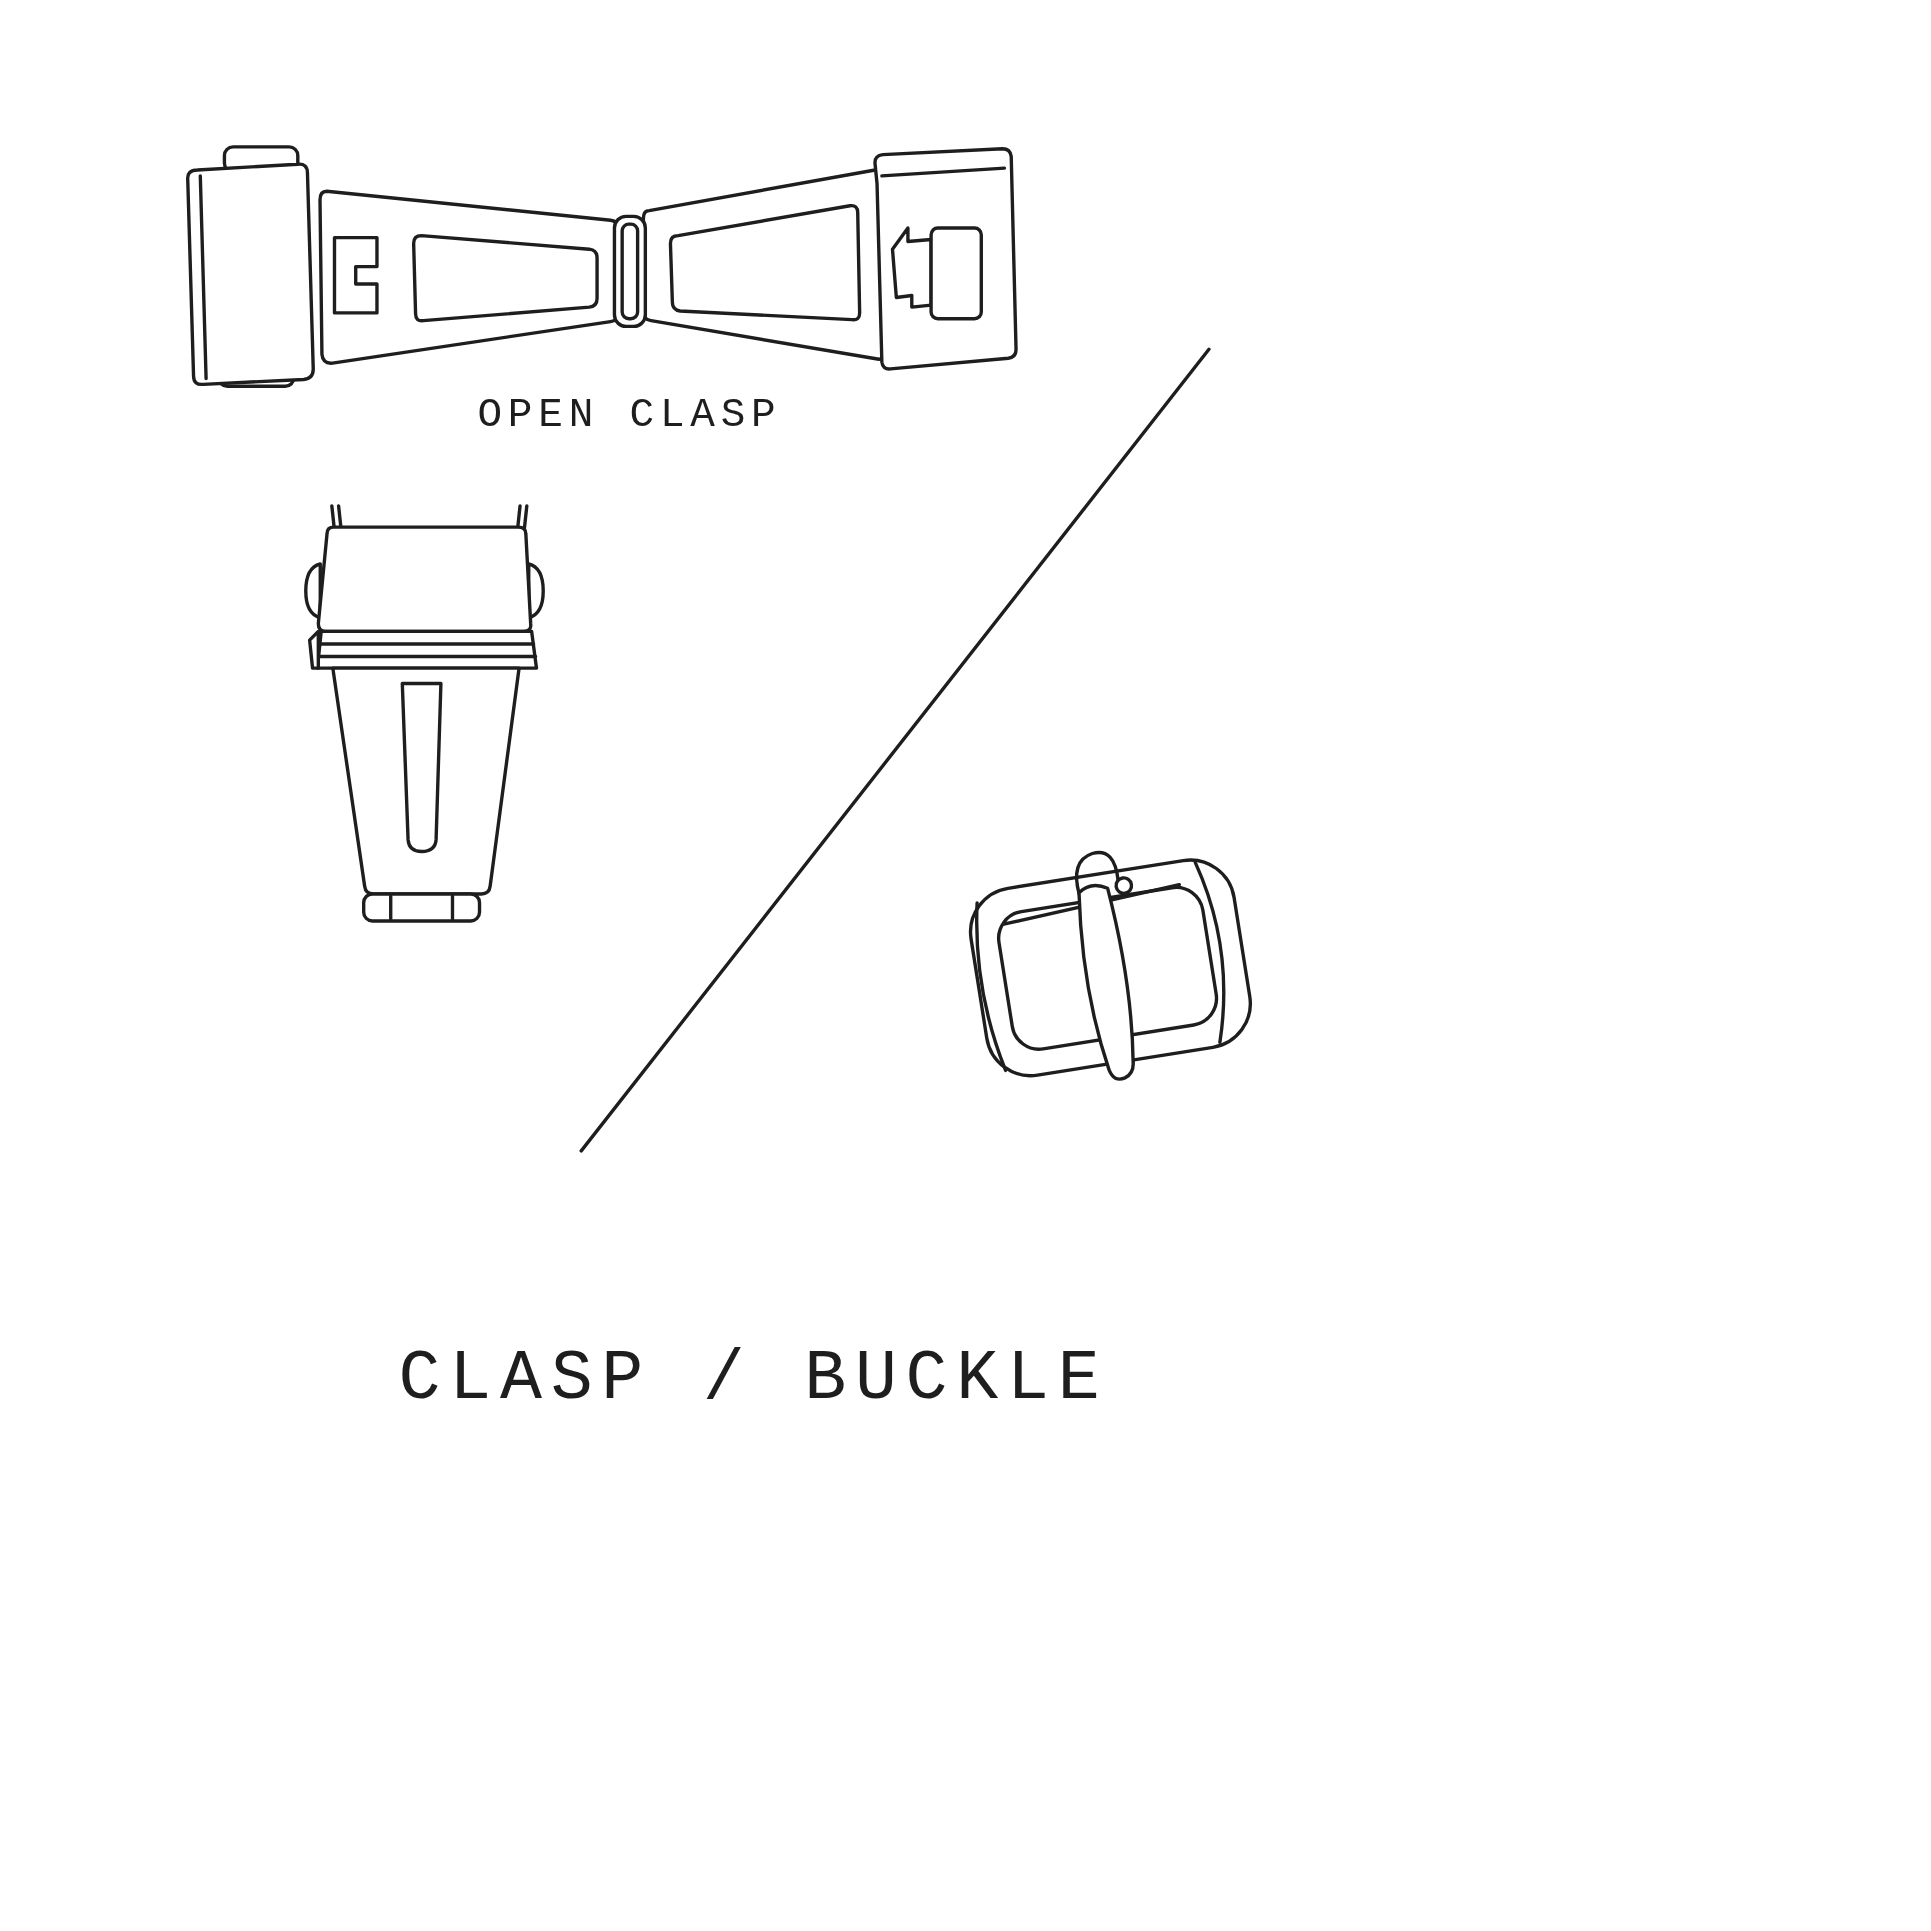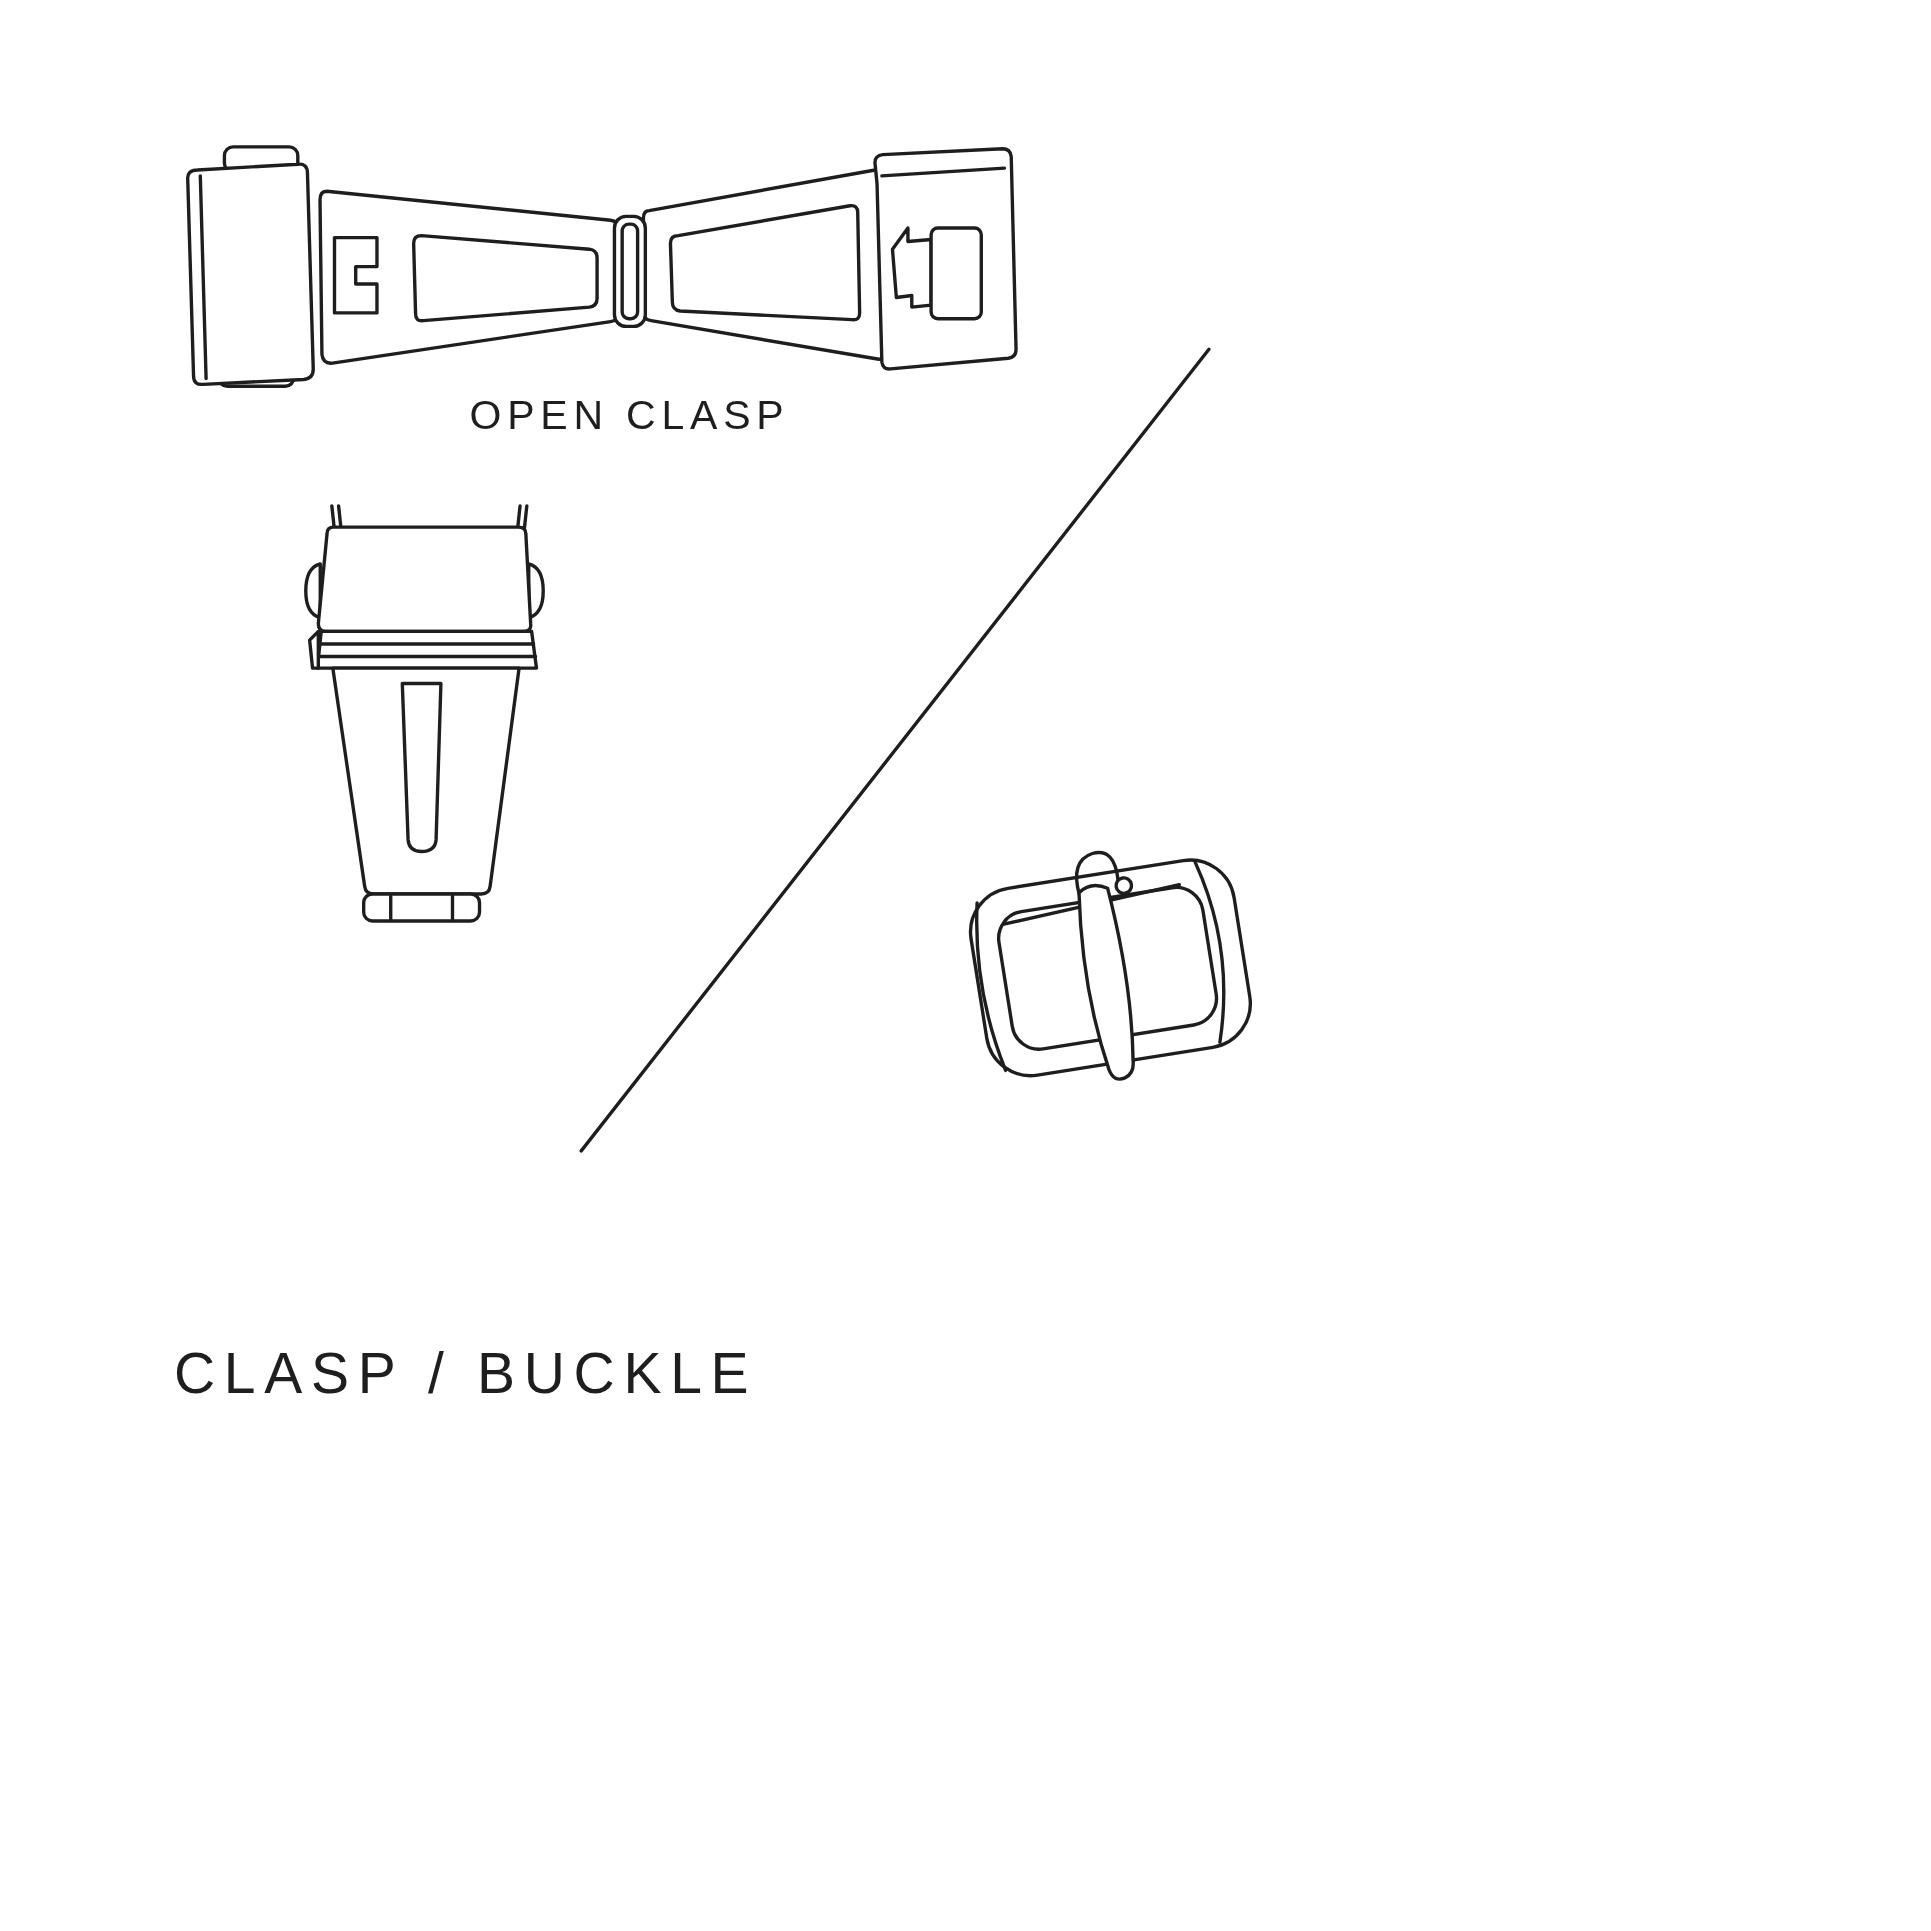--- a/index.html
+++ b/index.html
@@ -3,39 +3,40 @@
 <meta charset="utf-8">
 <style>
   :root { --ink:#1e1e1e; --bg:#ffffff; }
   * { margin:0; padding:0; box-sizing:border-box; }
   body { background:var(--bg); }
   .canvas {
     position:relative;
     width:1931px; height:1931px;
     background:var(--bg);
     overflow:hidden;
-    font-family:Liberation Sans, sans-serif;
+    font-family:Liberation Mono, monospace;
     color:var(--ink);
   }
   .fig { position:absolute; }
   svg { display:block; overflow:visible; }
   .fl { fill:#ffffff; stroke:var(--ink); stroke-width:3.5; stroke-linejoin:round; stroke-linecap:round; }
   .ln { fill:none; stroke:var(--ink); stroke-width:3.5; stroke-linejoin:round; stroke-linecap:round; }
   .caption {
     position:absolute;
     text-align:center;
     font-size:41px;
     letter-spacing:5.8px;
     font-weight:400;
     color:var(--ink);
   }
   .page-title {
     position:absolute;
     left:174px; top:1340px; width:1159px;
-    font-size:57px;
+    text-align:center;
+    font-size:70px;
     letter-spacing:8.7px;
     font-weight:300;
     color:var(--ink);
   }
 </style>
 </head>
 <body>
 
 <div class="canvas">
 

